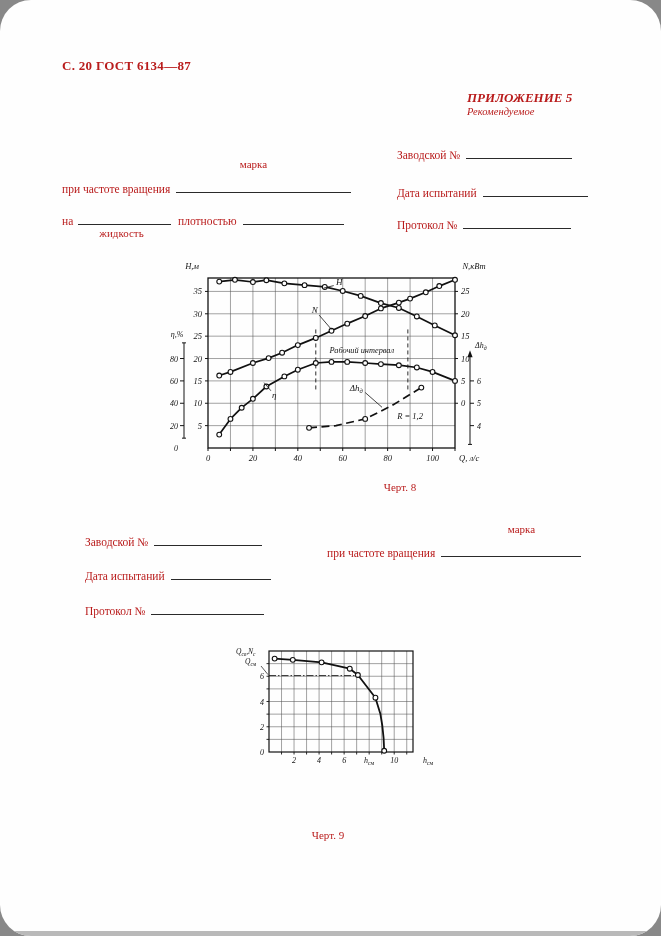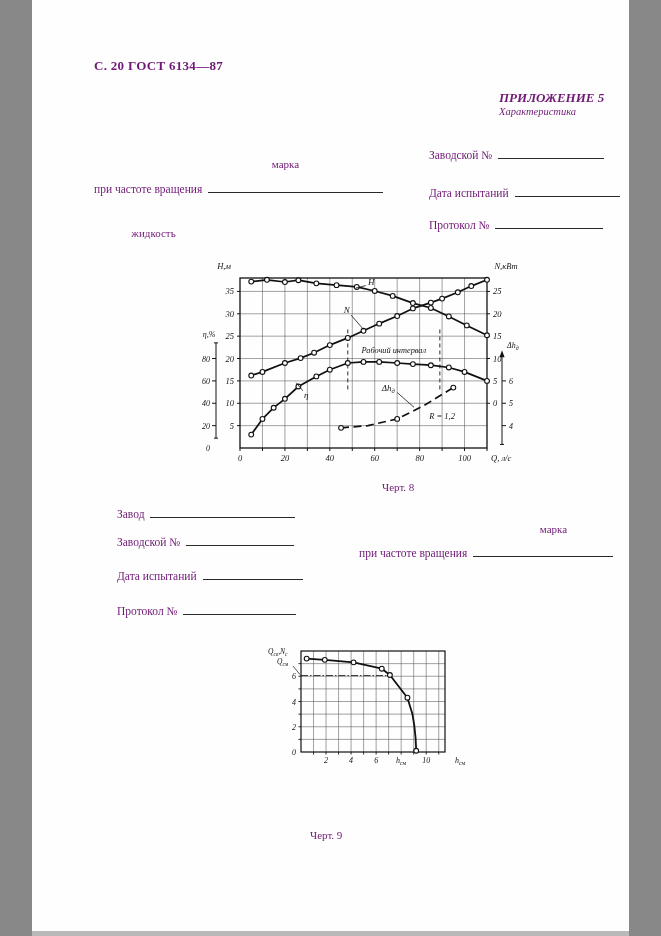--- a/index.html
+++ b/index.html
@@ -1,50 +1,56 @@
 <!DOCTYPE html>
 <html><head>
 <meta charset="utf-8">
 <style>
   html,body{margin:0;padding:0;background:#888;}
   .page{
-    position:relative;width:597px;height:936px;background:#fefefe;
-    font-family:"Liberation Serif","DejaVu Serif",serif;color:#701a75;
-    overflow:hidden;margin:0 auto;
+    position:relative;width:661px;height:936px;background:#fefefe;
+    font-family:"Liberation Serif","DejaVu Serif",serif;color:#b91c1c;
+    overflow:hidden;margin:0 auto;border-radius:31px;
   }
   .abs{position:absolute;white-space:nowrap;}
   .hdr{font-weight:bold;font-size:13px;letter-spacing:.3px;}
   .apx1{font-weight:bold;font-style:italic;font-size:13px;}
   .apx2{font-style:italic;font-size:10.5px;}
   .flabel{font-size:11.5px;}
   .frow{font-size:11.5px;}
   .blank{display:inline-block;border-bottom:1px solid #2a2a2a;height:13px;vertical-align:baseline;}
   .note{font-size:11px;text-align:center;}
-  .caption{font-size:11px;text-align:left;}
+  .caption{font-size:11px;text-align:center;}
   svg text{font-family:"Liberation Serif","DejaVu Serif",serif;fill:#141414;}
   .bottom-edge{position:absolute;left:0;right:0;bottom:0;height:5px;background:#b9b9b9;}
 </style>
 </head>
 <body>
 
 <div class="page">
 
   <div class="abs hdr" style="left:62px;top:58px;">С. 20 ГОСТ 6134—87</div>
   <div class="abs" style="left:467px;top:90px;">
     <div class="apx1">ПРИЛОЖЕНИЕ 5</div>
-    <div class="apx2">Характеристика</div>
+    <div class="apx2">Рекомендуемое</div>
   </div>
 
   <div class="abs note" style="left:166px;top:158px;width:175px;">марка</div>
 
   <div class="abs frow" style="left:62px;top:179px;">
     <span class="flabel">при частоте вращения</span>
     <span class="blank" style="width:175px;margin-left:3px;"></span>
   </div>
 
+  <div class="abs frow" style="left:62px;top:211px;">
+    <span class="flabel">на</span>
+    <span class="blank" style="width:93px;margin-left:2px;"></span>
+    <span class="flabel" style="margin-left:4px;">плотностью</span>
+    <span class="blank" style="width:101px;margin-left:3px;"></span>
+  </div>
   <div class="abs note" style="left:75px;top:227px;width:93px;">жидкость</div>
 
   <div class="abs frow" style="left:397px;top:145px;">
     <span class="flabel">Заводской №</span>
     <span class="blank" style="width:106px;margin-left:3px;"></span>
   </div>
   <div class="abs frow" style="left:397px;top:183px;">
     <span class="flabel">Дата испытаний</span>
     <span class="blank" style="width:105px;margin-left:3px;"></span>
   </div>
@@ -203,24 +209,20 @@
       <text x="176.3590909090909" y="29.473684210526315" font-size="9" text-anchor="middle" font-style="italic"><tspan>Н</tspan></text>
       <line x1="156.15" y1="59.131578947368425" x2="168.5" y2="73.44736842105263" stroke="#141414" stroke-width="0.8"></line>
       <text x="151.6590909090909" y="56.76315789473685" font-size="9" text-anchor="middle" font-style="italic"><tspan>N</tspan></text>
       <line x1="107.87272727272727" y1="134.73684210526318" x2="101.13636363636363" y2="126.68421052631578" stroke="#141414" stroke-width="0.8"></line>
       <text x="111.24090909090908" y="142.21052631578948" font-size="9" text-anchor="middle" font-style="italic"><tspan>η</tspan></text>
       <line x1="202.1818181818182" y1="136.5263157894737" x2="219.02272727272728" y2="151.28947368421052" stroke="#141414" stroke-width="0.8"></line>
       <text x="193.2" y="135.05263157894737" font-size="9" text-anchor="middle" font-style="italic"><tspan>Δh</tspan><tspan dy="2" font-size="6.4799999999999995">д</tspan></text>
     </svg>
   <div class="abs caption" style="left:350px;top:481px;width:100px;">Черт. 8</div>
 
-  <div class="abs frow" style="left:85px;top:504px;">
-    <span class="flabel">Завод</span>
-    <span class="blank" style="width:145px;margin-left:3px;"></span>
-  </div>
   <div class="abs frow" style="left:85px;top:532px;">
     <span class="flabel">Заводской №</span>
     <span class="blank" style="width:108px;margin-left:3px;"></span>
   </div>
   <div class="abs frow" style="left:85px;top:566px;">
     <span class="flabel">Дата испытаний</span>
     <span class="blank" style="width:100px;margin-left:3px;"></span>
   </div>
   <div class="abs frow" style="left:85px;top:601px;">
     <span class="flabel">Протокол №</span>

